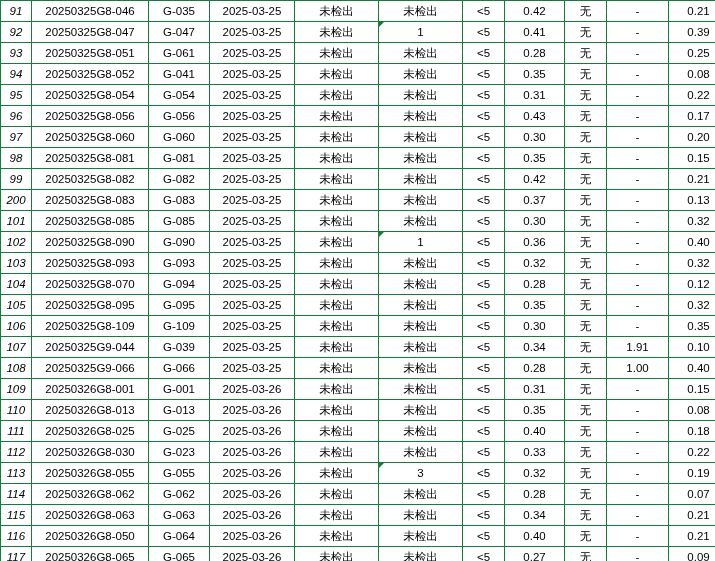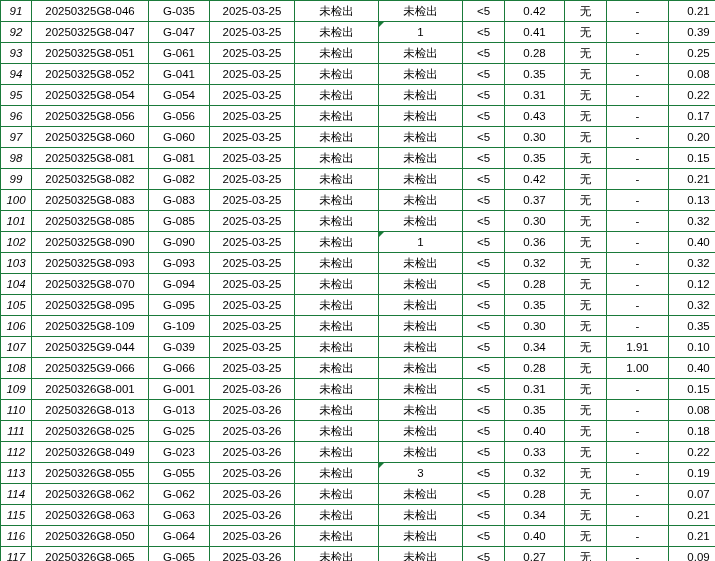--- a/index.html
+++ b/index.html
@@ -198,21 +198,21 @@
           <td class="">2025-03-25</td>
           <td class="">未检出</td>
           <td class="">未检出</td>
           <td class="">&lt;5</td>
           <td class="num">0.42</td>
           <td class="">无</td>
           <td class="dash">-</td>
           <td class="num">0.21</td>
         </tr>
         <tr>
-          <td class="idx">100</td>
+          <td class="idx">200</td>
           <td class="">20250325G8-083</td>
           <td class="">G-083</td>
           <td class="">2025-03-25</td>
           <td class="">未检出</td>
           <td class="">未检出</td>
           <td class="">&lt;5</td>
           <td class="num">0.37</td>
           <td class="">无</td>
           <td class="dash">-</td>
           <td class="num">0.13</td>
@@ -355,21 +355,21 @@
           <td class="">未检出</td>
           <td class="">未检出</td>
           <td class="">&lt;5</td>
           <td class="num">0.40</td>
           <td class="">无</td>
           <td class="dash">-</td>
           <td class="num">0.18</td>
         </tr>
         <tr>
           <td class="idx">112</td>
-          <td class="">20250326G8-049</td>
+          <td class="">20250326G8-030</td>
           <td class="">G-023</td>
           <td class="">2025-03-26</td>
           <td class="">未检出</td>
           <td class="">未检出</td>
           <td class="">&lt;5</td>
           <td class="num">0.33</td>
           <td class="">无</td>
           <td class="dash">-</td>
           <td class="num">0.22</td>
         </tr>

